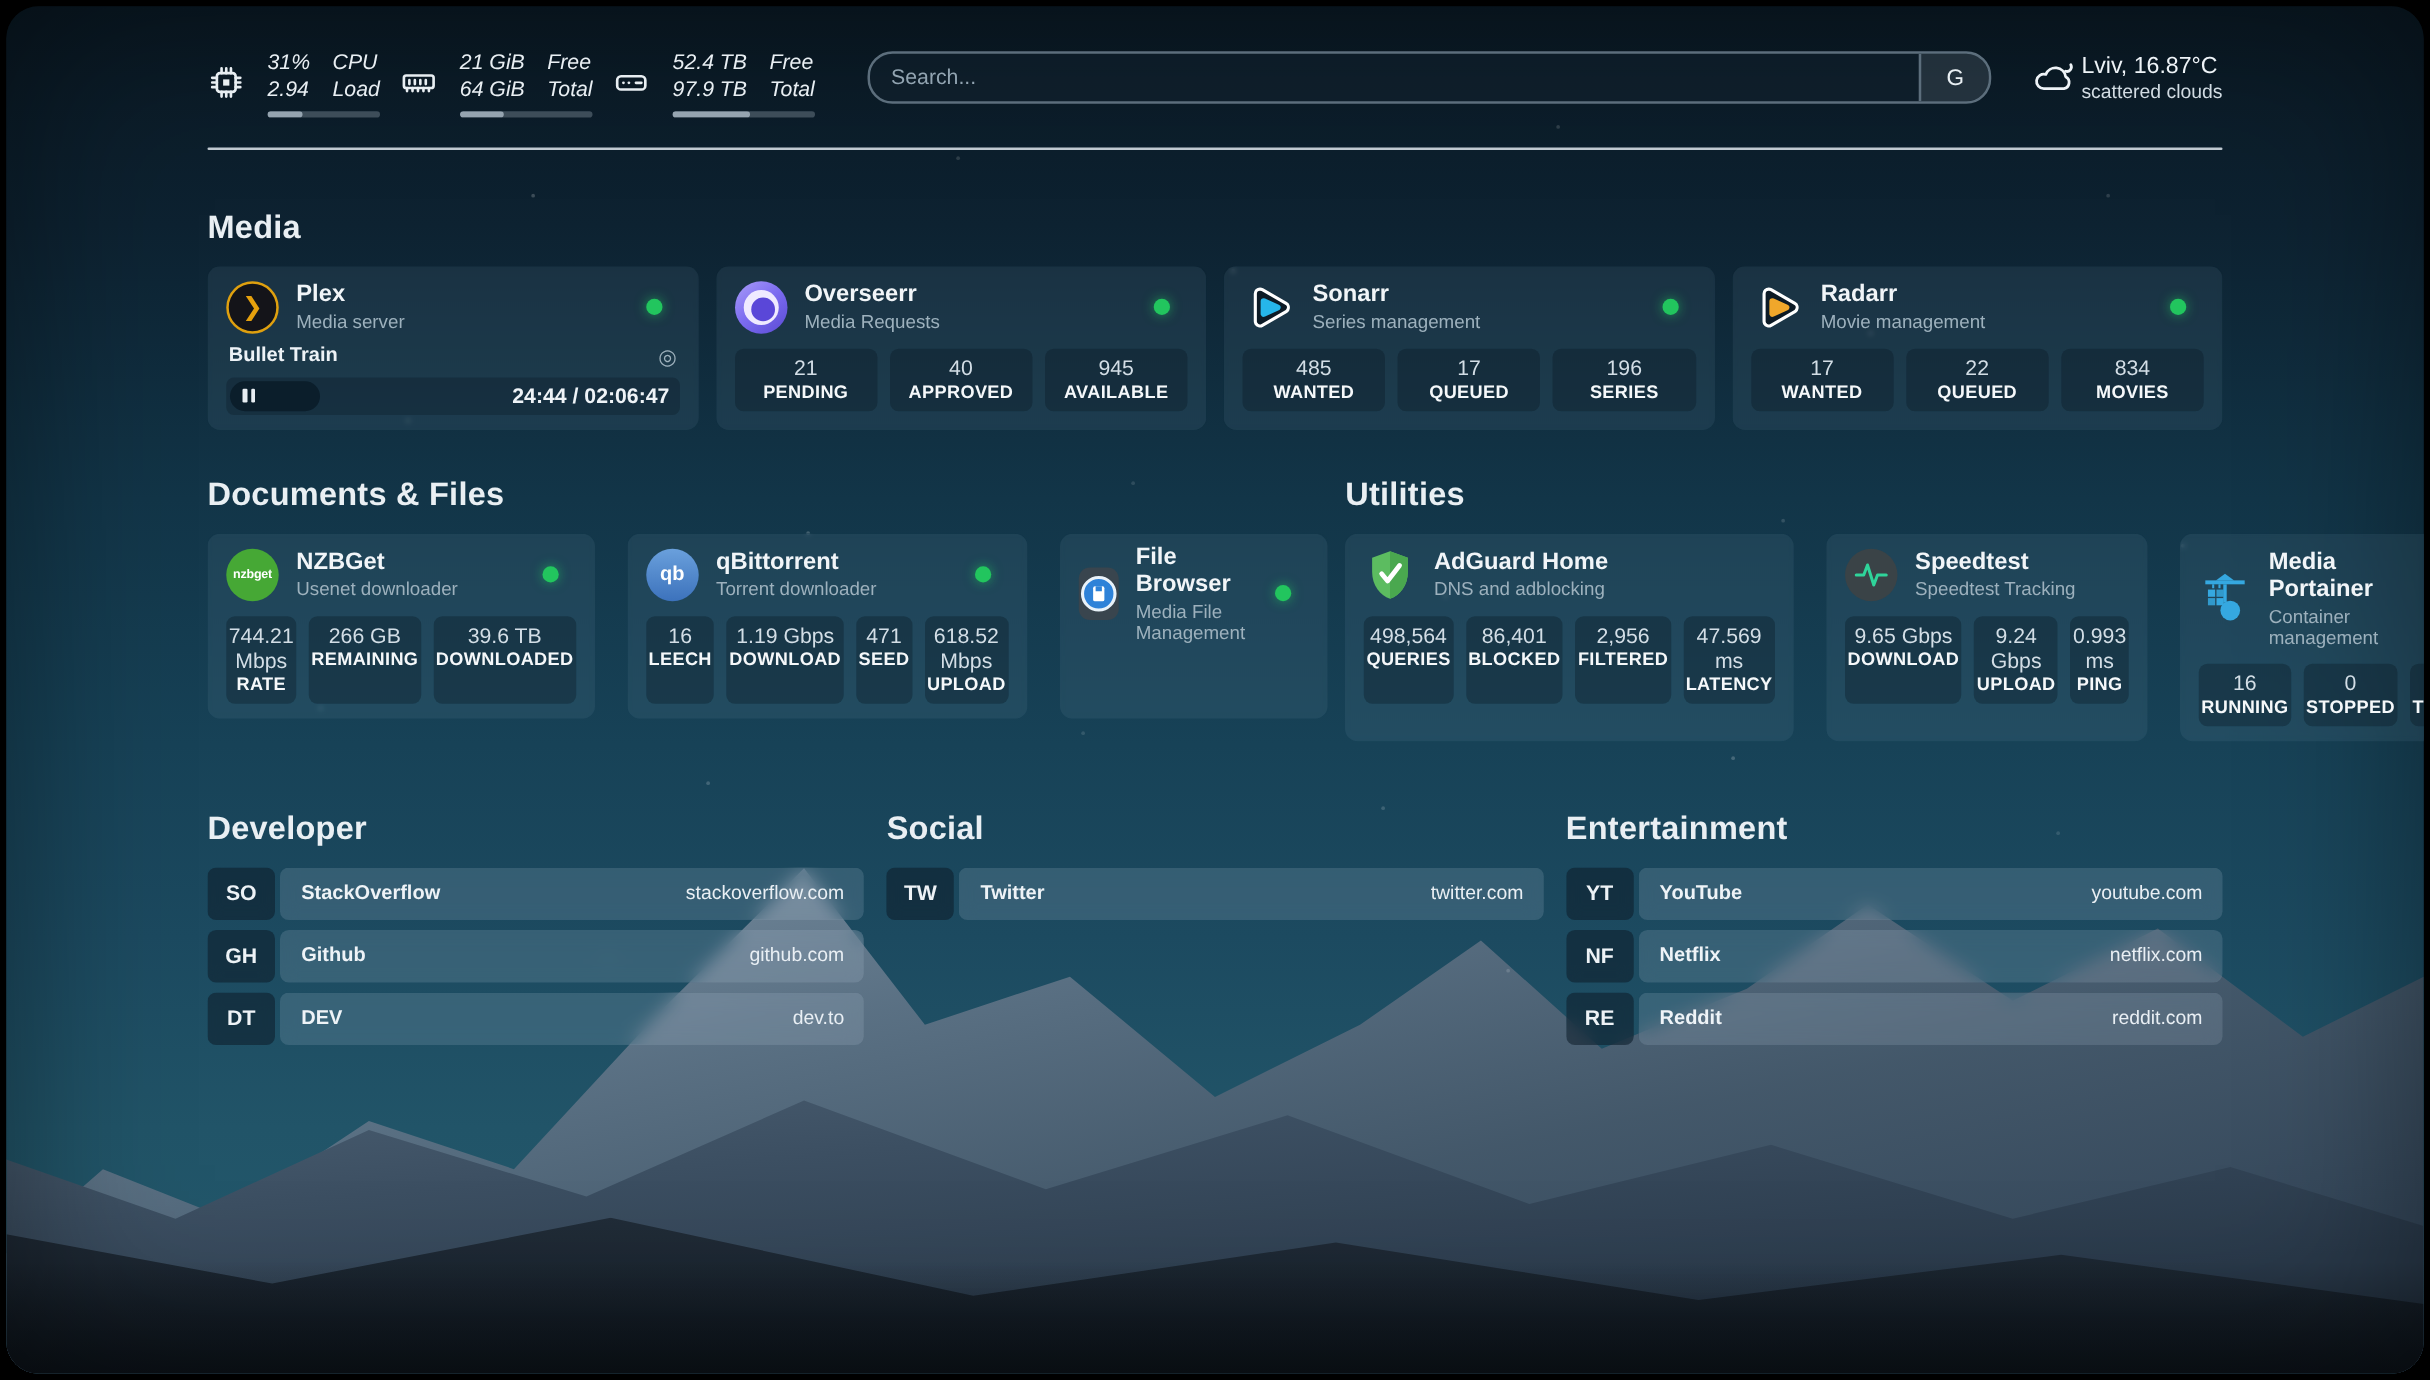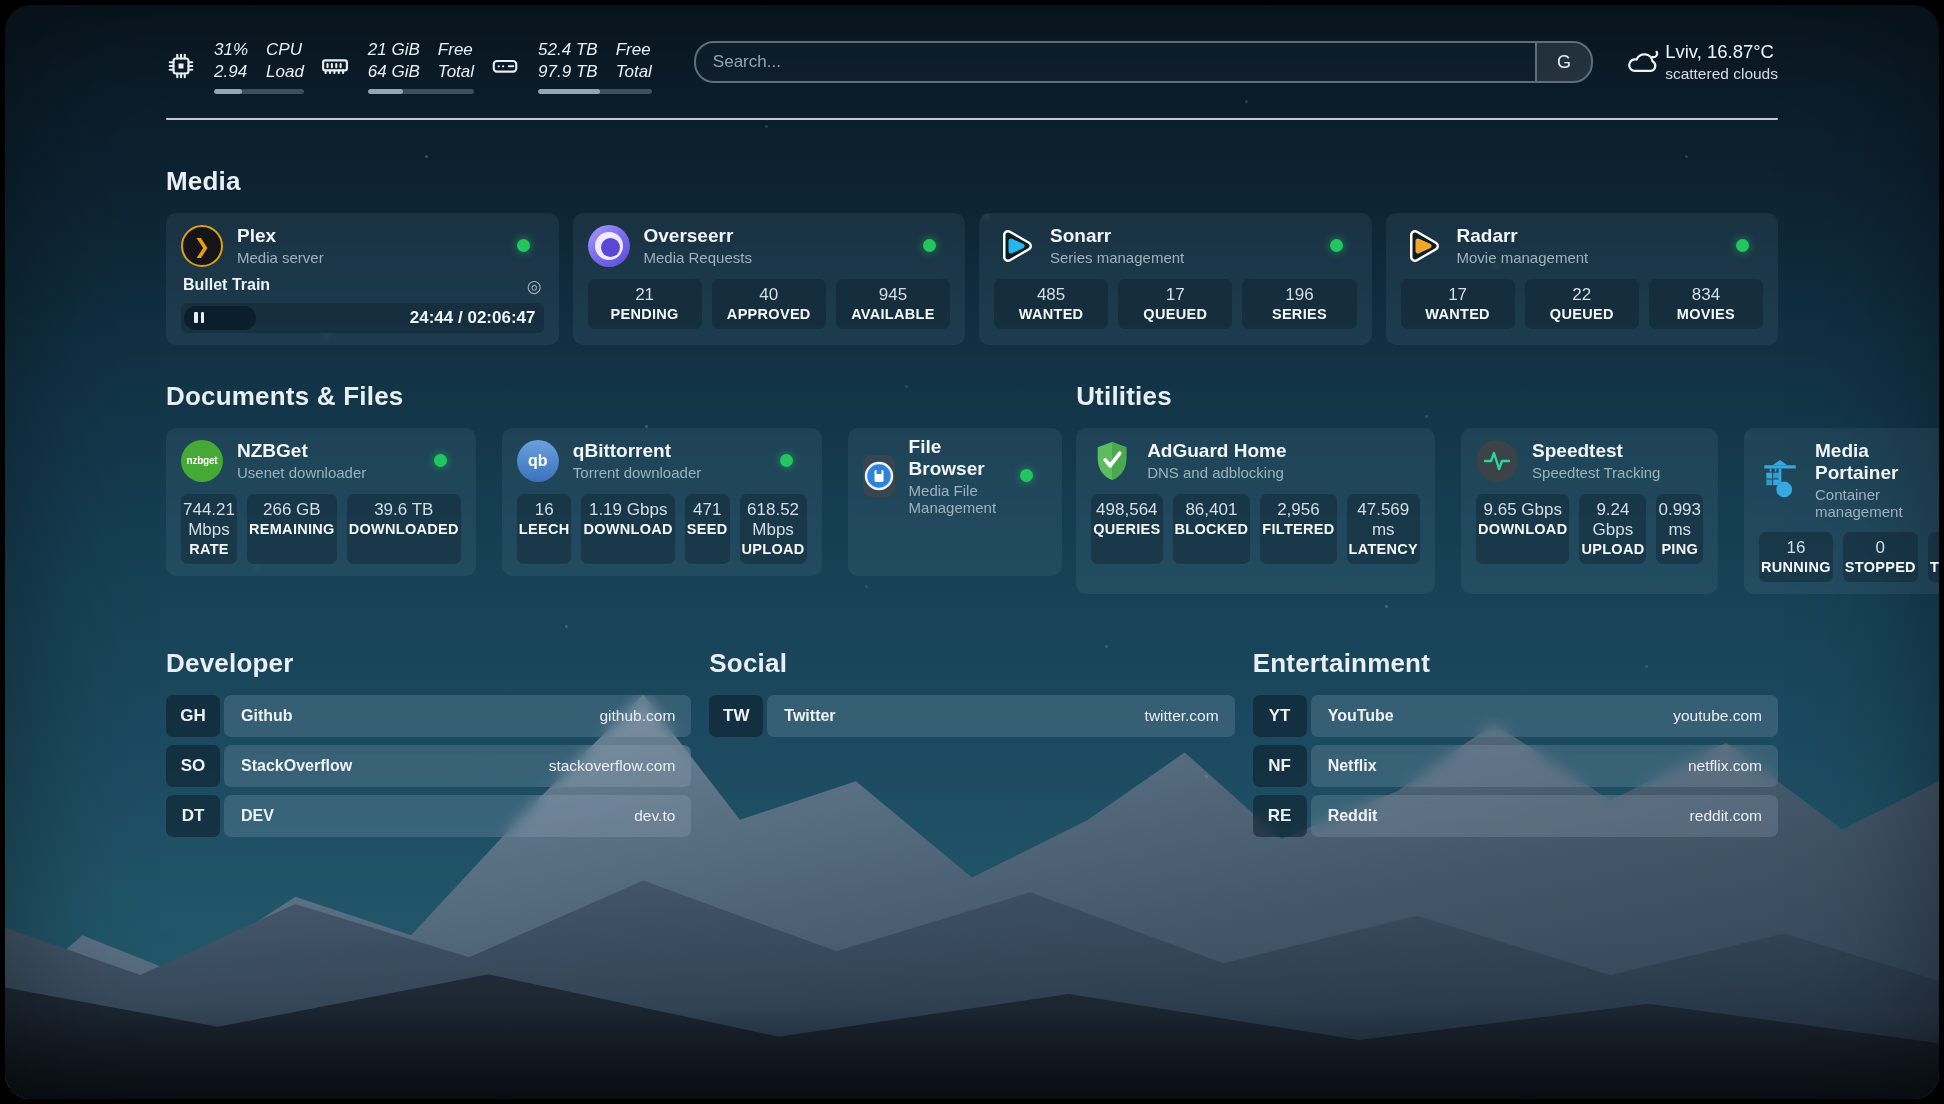--- a/index.html
+++ b/index.html
@@ -489,31 +489,31 @@
           </article>
         </div>
       </section>
     </div>
 
     <div class="bookmarks">
       <div class="bm-col">
         <h2 class="sec">Developer</h2>
         <div class="bm-list">
           <a class="bm-row">
+            <span class="bm-abbr">SO</span>
+            <span class="bm-main">
+                <span class="bm-name">StackOverflow</span>
+                <span class="bm-url">stackoverflow.com</span>
+              </span>
+          </a>
+          <a class="bm-row">
             <span class="bm-abbr">GH</span>
             <span class="bm-main">
                 <span class="bm-name">Github</span>
                 <span class="bm-url">github.com</span>
-              </span>
-          </a>
-          <a class="bm-row">
-            <span class="bm-abbr">SO</span>
-            <span class="bm-main">
-                <span class="bm-name">StackOverflow</span>
-                <span class="bm-url">stackoverflow.com</span>
               </span>
           </a>
           <a class="bm-row">
             <span class="bm-abbr">DT</span>
             <span class="bm-main">
                 <span class="bm-name">DEV</span>
                 <span class="bm-url">dev.to</span>
               </span>
           </a>
         </div>

